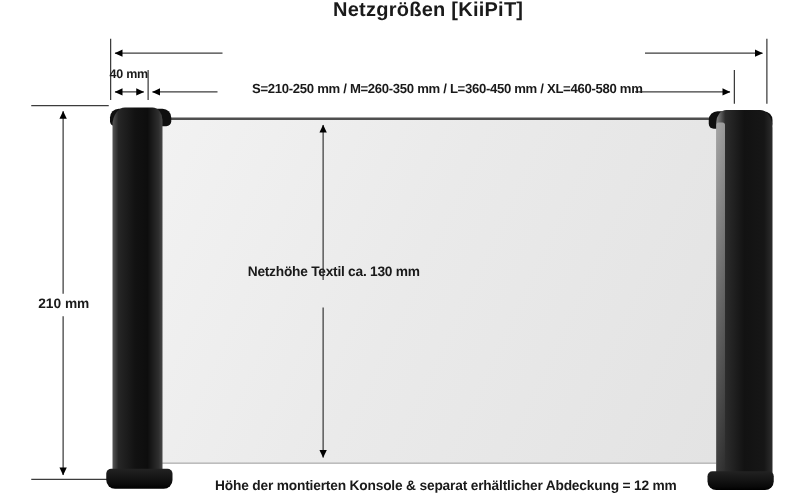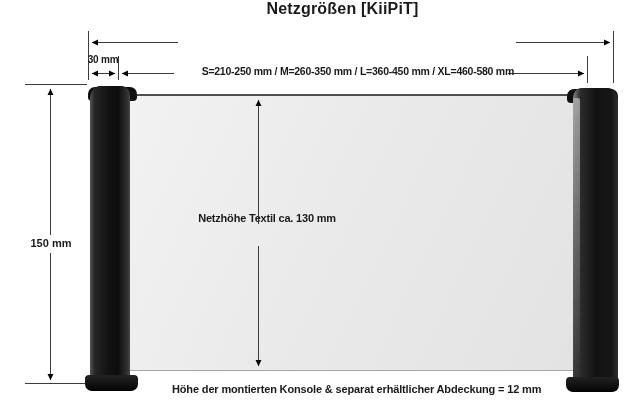--- a/index.html
+++ b/index.html
@@ -100,18 +100,18 @@
       <line x1="25" y1="383.5" x2="88" y2="383.5"></line>
       <line x1="50.5" y1="235" x2="50.5" y2="89" marker-end="url(#ah)"></line>
       <line x1="50.5" y1="253" x2="50.5" y2="380" marker-end="url(#ah)"></line>
 
       <line x1="258.5" y1="224" x2="258.5" y2="100" marker-end="url(#ah)"></line>
       <line x1="258.5" y1="246" x2="258.5" y2="366" marker-end="url(#ah)"></line>
     </g>
   </svg>
 
   <div class="lbl dim-text lbl-outer">S=210-250 mm / M=260-350 mm / L=360-450 mm / XL=460-580 mm</div>
-  <div class="lbl lbl-20mm">30 mm</div>
-  <div class="lbl lbl-150mm">150 mm</div>
+  <div class="lbl lbl-20mm">40 mm</div>
+  <div class="lbl lbl-150mm">210 mm</div>
   <div class="lbl lbl-netheight">Netzhöhe Textil ca. 130 mm</div>
   <div class="lbl lbl-note">Höhe der montierten Konsole &amp; separat erhältlicher Abdeckung = 12 mm</div>
 
 </div>
 
 </body></html>

